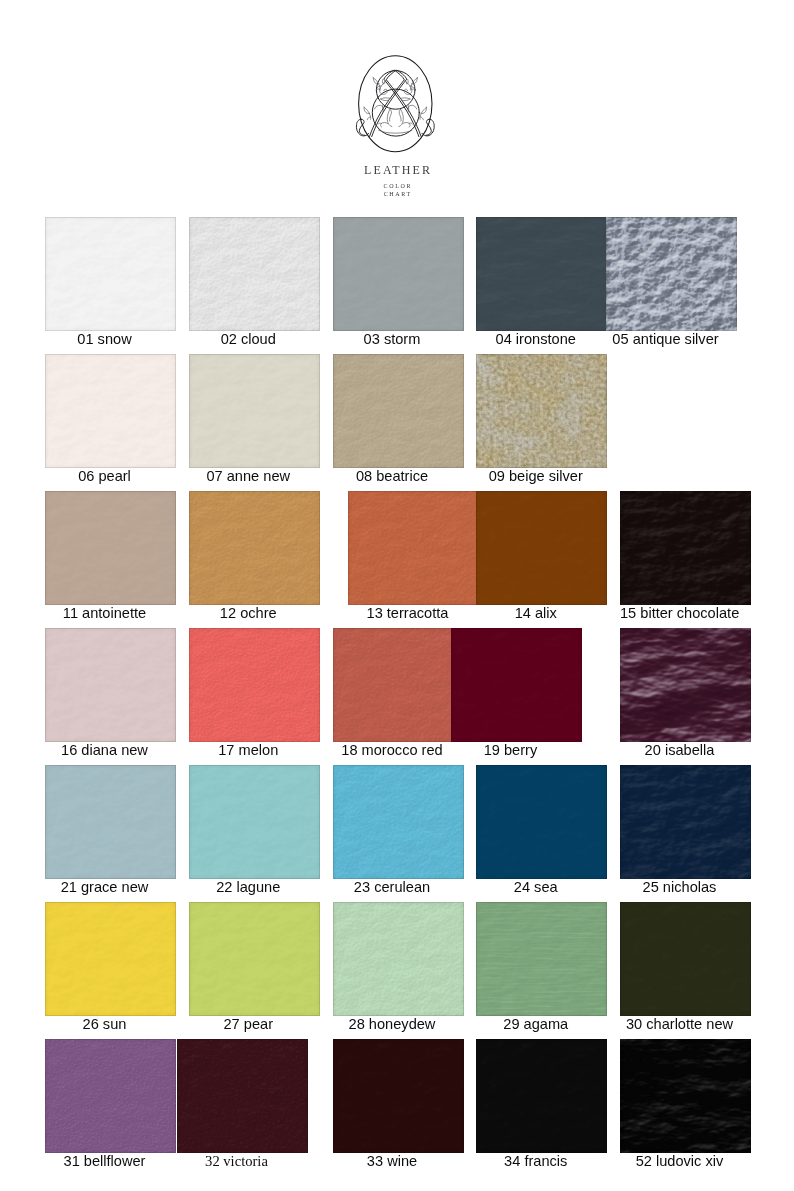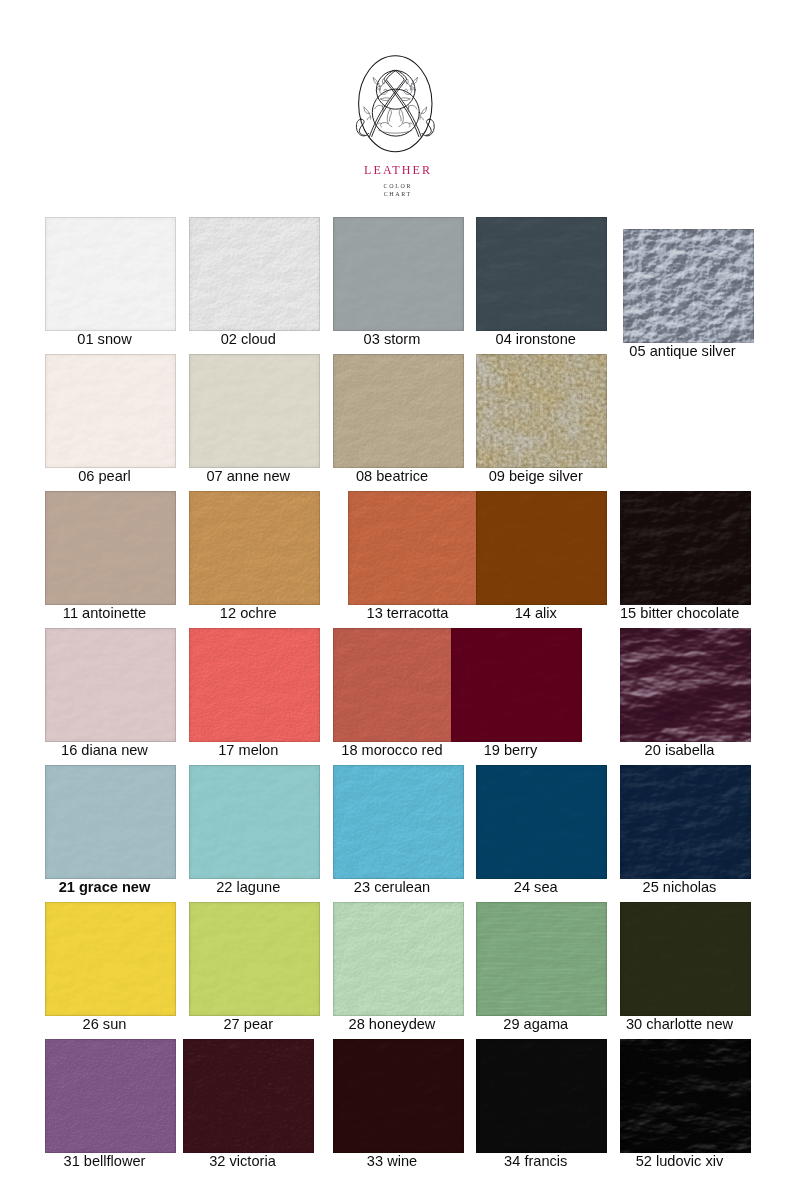--- a/index.html
+++ b/index.html
@@ -1,20 +1,20 @@
 <!DOCTYPE html>
 <html><head>
 <meta charset="utf-8">
 <title>Leather Color Chart</title>
 <style>
   html,body{margin:0;padding:0;}
   body{width:794px;height:1191px;background:#ffffff;font-family:"Liberation Sans",sans-serif;overflow:hidden;position:relative;}
   #page{position:absolute;left:0;top:0;width:794px;height:1191px;background:#fff;}
   #logo-mark{position:absolute;left:345px;top:50px;width:102px;height:108px;}
-  .brand-name{position:absolute;left:0;top:163px;width:794px;text-align:center;font-family:"Liberation Serif",serif;font-size:12px;letter-spacing:2.1px;color:#be185d;text-indent:2.1px;}
+  .brand-name{position:absolute;left:0;top:163px;width:794px;text-align:center;font-family:"Liberation Serif",serif;font-size:12px;letter-spacing:2.1px;color:#404040;text-indent:2.1px;}
   .brand-sub{position:absolute;left:0;width:794px;text-align:center;font-family:"Liberation Serif",serif;font-size:6px;letter-spacing:1.65px;color:#3b3b40;text-indent:1.65px;}
   #brand-sub1{top:183px;}
   #brand-sub2{top:190.5px;}
   .grid{position:absolute;left:45px;top:217px;width:705px;height:950px;}
   .cell{position:absolute;width:119px;height:137px;}
   .sw{width:131px;height:114px;position:relative;overflow:hidden;background:#ccc;}
   .edge{position:absolute;left:0;top:0;width:131px;height:114px;box-shadow:inset 0 0 0 1px rgba(0,0,0,0.10), inset 0 0 4px 1px rgba(0,0,0,0.05);pointer-events:none;}
   .tex{position:absolute;left:0;top:0;width:131px;height:114px;pointer-events:none;}
   .sw svg{position:absolute;left:0;top:0;width:131px;height:114px;display:block;}
   .lbl{height:23px;line-height:16px;text-align:center;font-size:14.6px;color:#0d0d0d;white-space:nowrap;}
@@ -312,21 +312,21 @@
           <svg class="tex" viewBox="0 0 131 114" preserveAspectRatio="none">
             <rect x="-4" y="-4" width="139" height="122" fill="#808080" filter="url(#fSatin)" opacity="0.065" style="mix-blend-mode:normal"></rect>
           </svg>
           <svg class="tex" viewBox="0 0 131 114" preserveAspectRatio="none">
             <rect x="-4" y="-4" width="139" height="122" fill="#808080" filter="url(#fCrease)" opacity="0.05" style="mix-blend-mode:normal"></rect>
           </svg>
           <div class="edge"></div>
         </div>
         <div class="lbl">04 ironstone</div>
       </div>
-      <div class="cell" style="left: 578px; top: 0px; margin-top: 12px;">
+      <div class="cell" style="left: 561px; top: 0px;">
         <div class="sw" style="background: rgb(153, 161, 177);">
           <svg class="tex" viewBox="0 0 131 114" preserveAspectRatio="none">
             <rect x="-4" y="-4" width="139" height="122" fill="#808080" filter="url(#fCrinkle)" opacity="0.5" style="mix-blend-mode:normal"></rect>
           </svg>
           <div class="edge"></div>
         </div>
         <div class="lbl">05 antique silver</div>
       </div>
       <div class="cell" style="left: 0px; top: 137px;">
         <div class="sw" style="background: rgb(246, 237, 232);">
@@ -468,21 +468,21 @@
           <svg class="tex" viewBox="0 0 131 114" preserveAspectRatio="none">
             <rect x="-4" y="-4" width="139" height="122" fill="#808080" filter="url(#fPatentDark)" opacity="0.55" style="mix-blend-mode:normal"></rect>
           </svg>
           <svg class="tex" viewBox="0 0 131 114" preserveAspectRatio="none">
             <rect x="-4" y="-4" width="139" height="122" fill="#808080" filter="url(#fPatent)" opacity="0.92" style="mix-blend-mode:normal"></rect>
           </svg>
           <div class="edge"></div>
         </div>
         <div class="lbl">20 isabella</div>
       </div>
-      <div class="cell" style="left: 0px; top: 548px; font-weight: bold;">
+      <div class="cell" style="left: 0px; top: 548px;">
         <div class="sw" style="background: rgb(164, 190, 197);">
           <svg class="tex" viewBox="0 0 131 114" preserveAspectRatio="none">
             <rect x="-4" y="-4" width="139" height="122" fill="#808080" filter="url(#fCrease)" opacity="0.045" style="mix-blend-mode:normal"></rect>
           </svg>
           <div class="edge"></div>
         </div>
         <div class="lbl">21 grace new</div>
       </div>
       <div class="cell" style="left: 143.75px; top: 548px;">
         <div class="sw" style="background: rgb(144, 202, 202);">
@@ -579,21 +579,21 @@
           <svg class="tex" viewBox="0 0 131 114" preserveAspectRatio="none">
             <rect x="-4" y="-4" width="139" height="122" fill="#808080" filter="url(#fPebble)" opacity="0.085" style="mix-blend-mode:normal"></rect>
           </svg>
           <svg class="tex" viewBox="0 0 131 114" preserveAspectRatio="none">
             <rect x="-4" y="-4" width="139" height="122" fill="#808080" filter="url(#fCrease)" opacity="0.065" style="mix-blend-mode:normal"></rect>
           </svg>
           <div class="edge"></div>
         </div>
         <div class="lbl">31 bellflower</div>
       </div>
-      <div class="cell" style="left: 138px; top: 822px;">
+      <div class="cell" style="left: 132px; top: 822px; font-family: Liberation Serif, serif;">
         <div class="sw" style="background: rgb(60, 19, 26);">
           <svg class="tex" viewBox="0 0 131 114" preserveAspectRatio="none">
             <rect x="-4" y="-4" width="139" height="122" fill="#808080" filter="url(#fGrain)" opacity="0.075" style="mix-blend-mode:normal"></rect>
           </svg>
           <svg class="tex" viewBox="0 0 131 114" preserveAspectRatio="none">
             <rect x="-4" y="-4" width="139" height="122" fill="#808080" filter="url(#fCrease)" opacity="0.085" style="mix-blend-mode:normal"></rect>
           </svg>
           <div class="edge"></div>
         </div>
         <div class="lbl">32 victoria</div>

